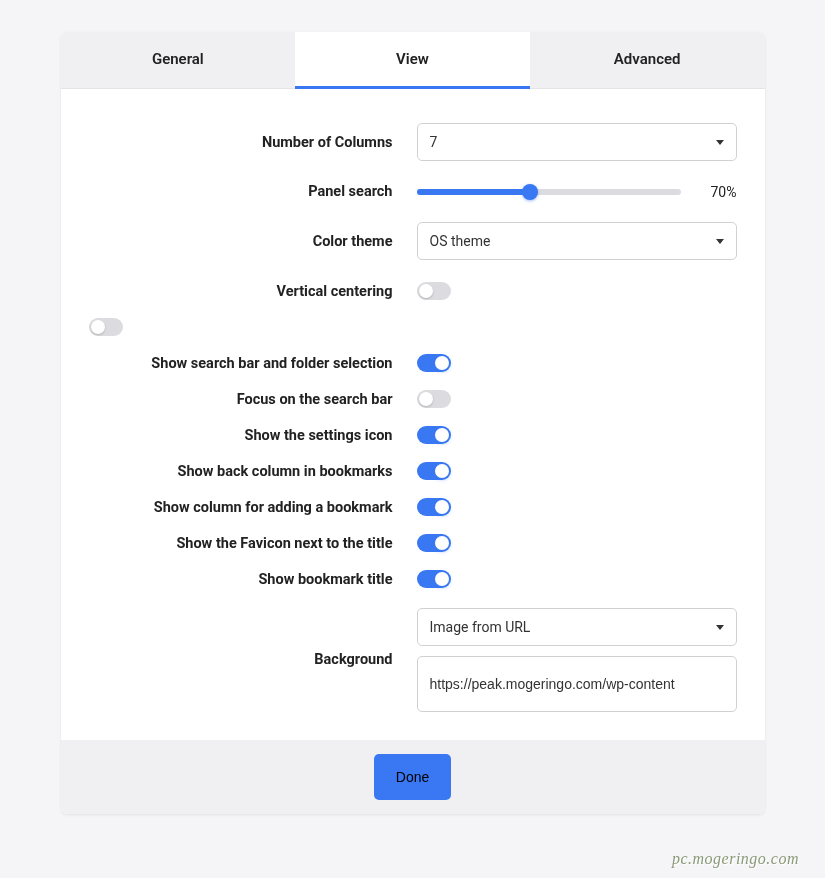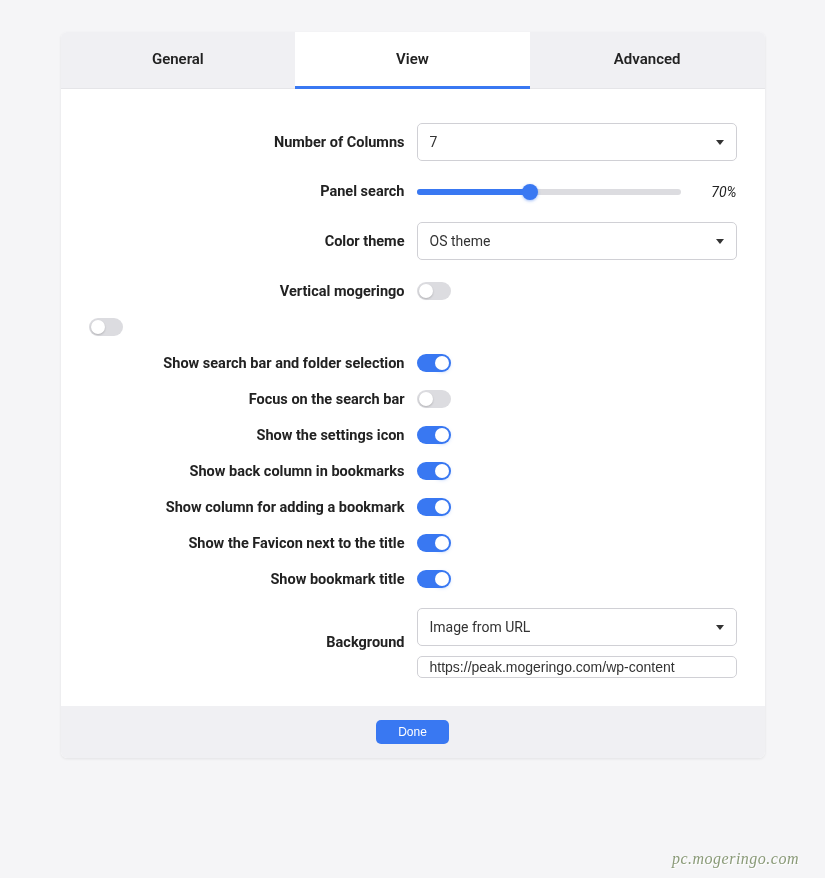--- a/index.html
+++ b/index.html
@@ -47,21 +47,21 @@
   align-items: center;
   margin-bottom: 18px;
 }
 .row.tall { margin-bottom: 22px; }
 .label {
   width: 328px;
   text-align: right;
   font-weight: 700;
   font-size: 14.5px;
   color: #222;
-  padding-right: 12px;
+  padding-right: 24px;
 }
 .control {
   flex: 1;
   display: flex;
   align-items: center;
   gap: 10px;
 }
 .select {
   width: 100%;
   height: 38px;
@@ -80,21 +80,20 @@
   width: 0; height: 0;
   border-left: 4px solid transparent;
   border-right: 4px solid transparent;
   border-top: 5px solid #333;
 }
 .slider-wrap {
   flex: 1;
   display: flex;
   align-items: center;
   gap: 14px;
-  font-style: italic;
 }
 .slider {
   flex: 1;
   height: 6px;
   background: #dcdce0;
   border-radius: 3px;
   position: relative;
   cursor: pointer;
 }
 .slider-fill {
@@ -154,40 +153,40 @@
 }
 .bg-group .label { line-height: 38px; text-align: right; }
 .bg-controls {
   flex: 1;
   display: flex;
   flex-direction: column;
   gap: 10px;
 }
 .input {
   width: 100%;
-  height: 22px;
+  height: 56px;
   border: 1px solid #d0d0d5;
   border-radius: 5px;
   padding: 0 12px;
   font-size: 14px;
   color: #333;
   background: #fff;
 }
 .footer {
   background: #f0f0f3;
   padding: 14px;
   text-align: center;
 }
 .done-btn {
   background: #3978f2;
-  color: #ffffff;
+  color: #000000;
   border: none;
   border-radius: 5px;
-  padding: 5px 22px;
-  font-size: 12px;
+  padding: 15px 22px;
+  font-size: 14px;
   font-weight: 500;
   cursor: pointer;
 }
 .watermark {
   position: absolute;
   right: 26px;
   bottom: 10px;
   font-family: Georgia, serif;
   font-style: italic;
   font-size: 16px;
@@ -233,21 +232,21 @@
       <div class="label">Color theme</div>
       <div class="control">
         <div class="select">
           <span>OS theme</span>
           <span class="caret"></span>
         </div>
       </div>
     </div>
 
     <div class="row">
-      <div class="label">Vertical mogeringo</div>
+      <div class="label">Vertical centering</div>
       <div class="control">
           <div class="toggle">
             <div class="knob"></div>
           </div>
         </div>
     </div>
 
     <div class="row">
       <div class="control">
           <div class="toggle">

